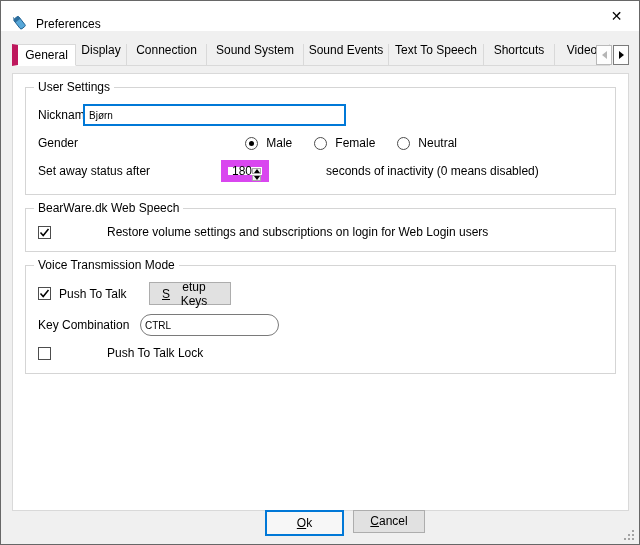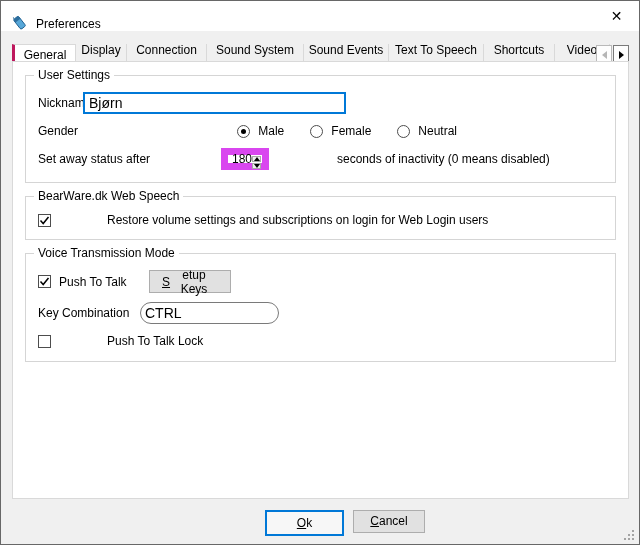--- a/index.html
+++ b/index.html
@@ -17,43 +17,43 @@
   .tab-strip{position:absolute;left:11px;top:43px;width:617px;height:22px;overflow:hidden;}
   .tabbar{display:flex;align-items:flex-end;height:22px;}
   .tab{
     box-sizing:border-box;height:32px;background:#f0f0f0;
     border:1px solid #d9d9d9;border-left:none;
     display:flex;align-items:center;justify-content:center;flex:0 0 auto;
   }
   .tab:first-child{border-left:1px solid #d9d9d9;}
   .tab.active{
     height:22px;background:#fff;border-bottom:1px solid #fff;
-    border-left:3px solid #be185d;font-size:12px;
+    border-left:6px solid #be185d;font-size:12px;
   }
   .tab-scroller{position:absolute;right:0;bottom:1px;display:flex;gap:1px;background:#f0f0f0;}
   .tab-scroll-btn{width:16px;height:20px;box-sizing:border-box;background:#fdfdfd;border:1px solid #b9b9b9;display:flex;align-items:center;justify-content:center;}
   .tab-scroll-btn.enabled{border-color:#7a7a7a;}
   .tri-left{width:0;height:0;border-top:4px solid transparent;border-bottom:4px solid transparent;border-right:5px solid #b5b5b5;}
   .tri-right{width:0;height:0;border-top:4px solid transparent;border-bottom:4px solid transparent;border-left:5px solid #000;}
   
   .pane{
-    position:absolute;left:11px;top:60px;width:617px;height:438px;
+    position:absolute;left:11px;top:72px;width:617px;height:438px;
     box-sizing:border-box;background:#fff;border:1px solid #d9d9d9;
   }
   .group{
     position:relative;box-sizing:border-box;margin:13px 12px 0 12px;
     border:1px solid #d5d5d5;padding:16px 12px 10px 12px;
   }
   .group-title{position:absolute;top:-8px;left:8px;background:#fff;padding:0 4px;}
   .row{display:flex;align-items:center;margin-bottom:9px;}
   .row:last-child{margin-bottom:2px;gap:48px;}
   
   .textbox{
     box-sizing:border-box;height:22px;border:1px solid #7a7a7a;background:#fff;
-    font-family:"Liberation Sans",sans-serif;font-size:14px;color:#000;padding:0 4px;outline:none;
+    font-family:"Liberation Sans",sans-serif;font-size:10px;color:#000;padding:0 4px;outline:none;
   }
   .textbox.focused{border:2px solid #0078d7;}
   .btn{
     box-sizing:border-box;height:23px;background:#e1e1e1;border:1px solid #adadad;
     font-family:"Liberation Sans",sans-serif;font-size:12px;color:#000;
     display:inline-flex;align-items:center;justify-content:center;padding:0 12px;cursor:default;
   }
   .btn.default{height:26px;border:2px solid #0078d7;background:#f7f7f7;}
   .mn{text-decoration:underline;}
   .checkbox{
@@ -85,24 +85,24 @@
     display:flex;align-items:center;justify-content:center;gap:9px;
   }
   .footer .btn-ok{width:79px;}
   .footer .btn-cancel{width:72px;}
   .footer-shift{display:flex;gap:9px;transform:translateX(24px);}
   .resize-grip{position:absolute;right:3px;bottom:3px;width:13px;height:13px;}
   .grip-dot{position:absolute;width:2px;height:2px;background:#a3a3a3;
     box-shadow:4px 0 #a3a3a3, 8px 0 #a3a3a3, 4px -4px #a3a3a3, 8px -4px #a3a3a3, 8px -8px #a3a3a3;
     left:1px;top:10px;}
   
-  .gender-cluster{display:flex;align-items:flex-start;margin-left:auto;margin-right:146px;gap:4px;}
-  .gender-opt{display:flex;align-items:center;margin-left:22px;}
+  .gender-cluster{display:flex;align-items:flex-start;margin-left:auto;margin-right:146px;gap:16px;}
+  .gender-opt{display:flex;align-items:center;margin-left:6px;}
   .gender-opt:first-child{margin-left:0;}
-  .suffix{margin-left:20px;}
+  .suffix{margin-left:9px;}
 </style>
 </head>
 <body>
 
 <div class="window">
 
   <div class="titlebar">
     <span class="app-icon">
       <svg width="17" height="17" viewBox="0 0 17 17">
         <g transform="rotate(-38 8.5 9)">

